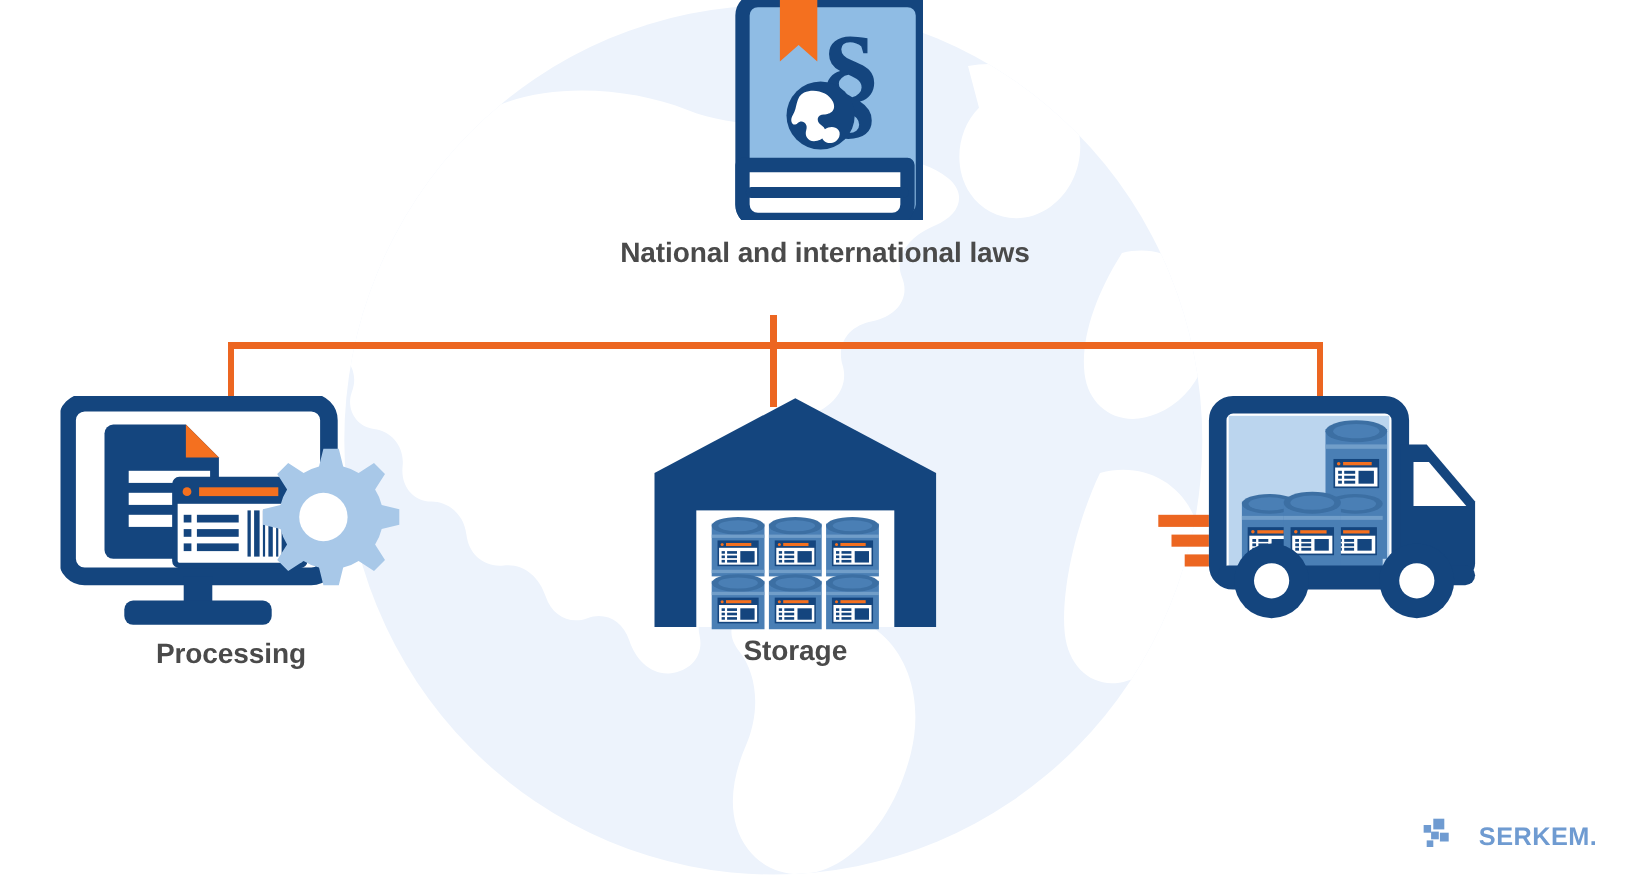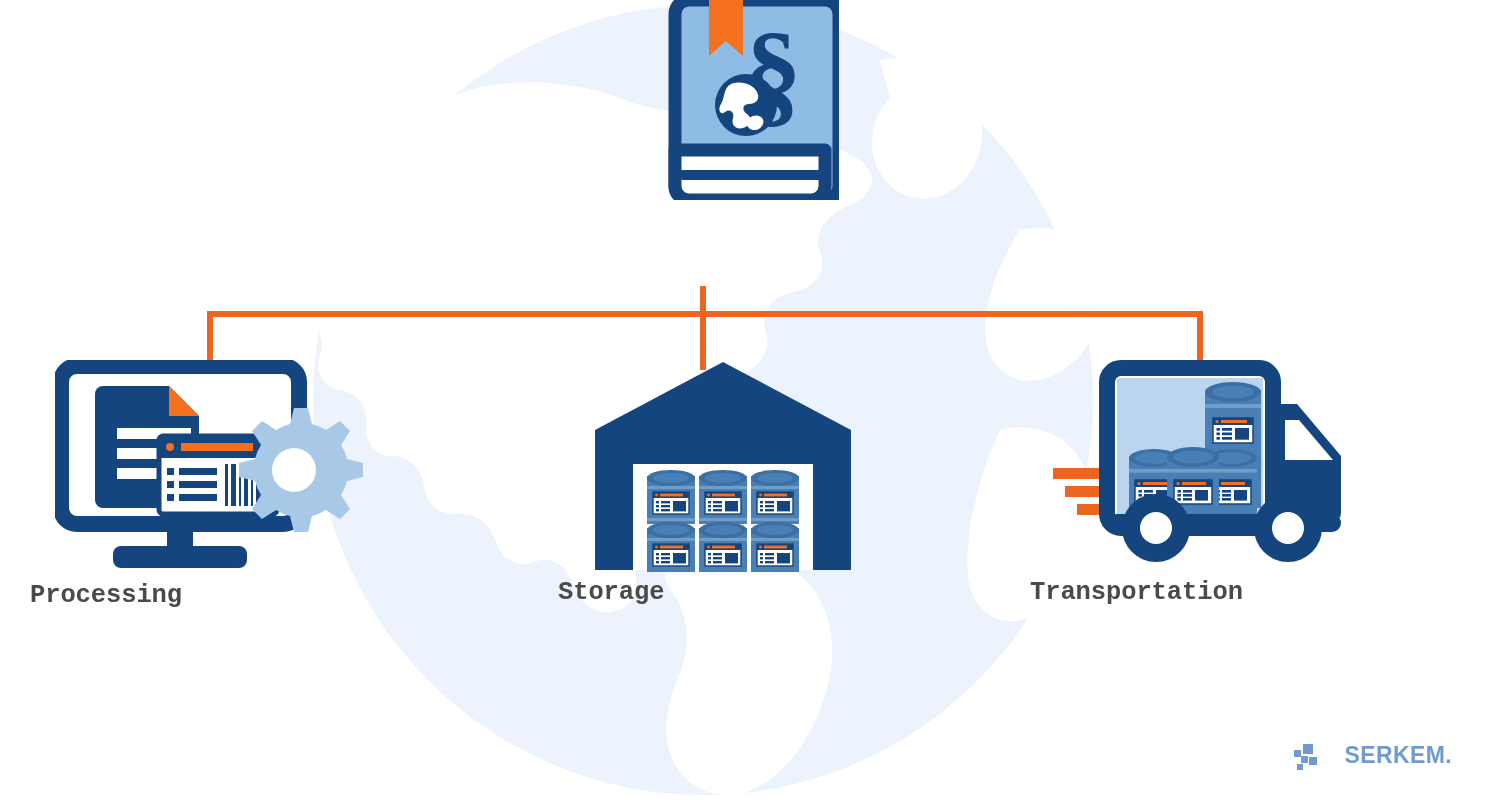--- a/index.html
+++ b/index.html
@@ -57,22 +57,21 @@
     font-size: 25.5px;
     font-weight: bold;
     line-height: 1.33;
     letter-spacing: -0.1px;
   }
   .cap-line { display: block; }
 
   
   .node {
     position: absolute;
-    text-align: left;
-    font-family: Liberation Mono, monospace;
+    text-align: center;
   }
   .node-icon {
     display: block;
     margin: 0 auto;
   }
   .node-label {
     color: #4a4a4a;
     font-size: 25.5px;
     font-weight: bold;
     letter-spacing: -0.1px;
@@ -82,21 +81,21 @@
   #node-processing { left: 30px;  top: 360px; width: 360px; }
   #node-storage    { left: 558px; top: 360px; width: 330px; }
   #node-transport  { left: 1030px;top: 360px; width: 350px; }
 
   
   #brand-logo {
     position: absolute;
     right: 48px;
     bottom: 28px;
     display: flex;
-    align-items: flex-start;
+    align-items: flex-end;
     gap: 22px;
   }
   #brand-wordmark {
     color: #6f9bd1;
     font-size: 23px;
     font-weight: bold;
     letter-spacing: 0.4px;
     line-height: 1;
   }
 </style>
@@ -180,20 +179,21 @@
                    C74 130, 70 124, 72 118 C74 112, 68 108, 64 112
                    C60 116, 56 110, 60 104 C64 98, 62 88, 70 84 Z" fill="#FFFFFF"></path>
           <path d="M92 116 C98 114, 104 118, 102 124 C100 130, 92 132, 88 128
                    C84 124, 86 118, 92 116 Z" fill="#FFFFFF"></path>
         </g>
 
         <path d="M48 0 h34 v56 l-17 -15 l-17 15 Z" fill="#F4701F"></path>
       </svg>
     </div>
     <div id="top-caption">
+      <span class="cap-line">National and international laws</span>
     </div>
   </div>
 
   <div class="node" id="node-processing">
     <svg class="node-icon" width="310" height="215" viewBox="0 0 310 215">
 
       <rect x="6" y="6" width="238" height="158" rx="16" ry="16" fill="none" stroke="#14457E" stroke-width="16"></rect>
 
       <rect x="112" y="164" width="26" height="28" fill="#14457E"></rect>
       <rect x="58" y="186" width="134" height="22" rx="8" ry="8" fill="#14457E"></rect>
@@ -481,21 +481,20 @@
 
       <g>
         <circle cx="111" cy="168" r="34" fill="#14457E"></circle>
         <circle cx="111" cy="168" r="16" fill="#FFFFFF"></circle>
       </g>
       <g>
         <circle cx="243" cy="168" r="34" fill="#14457E"></circle>
         <circle cx="243" cy="168" r="16" fill="#FFFFFF"></circle>
       </g>
     </svg>
-    <div class="node-label">Transportation</div>
   </div>
 
   <div id="brand-logo">
     <svg width="28" height="28" viewBox="0 0 28 28">
       <g fill="#6F9BD1">
         <rect x="0" y="6" width="7" height="7"></rect>
         <rect x="9" y="0" width="10" height="10"></rect>
         <rect x="7" y="12" width="7" height="7"></rect>
         <rect x="15" y="13" width="8" height="8"></rect>
         <rect x="3" y="20" width="6" height="6"></rect>

